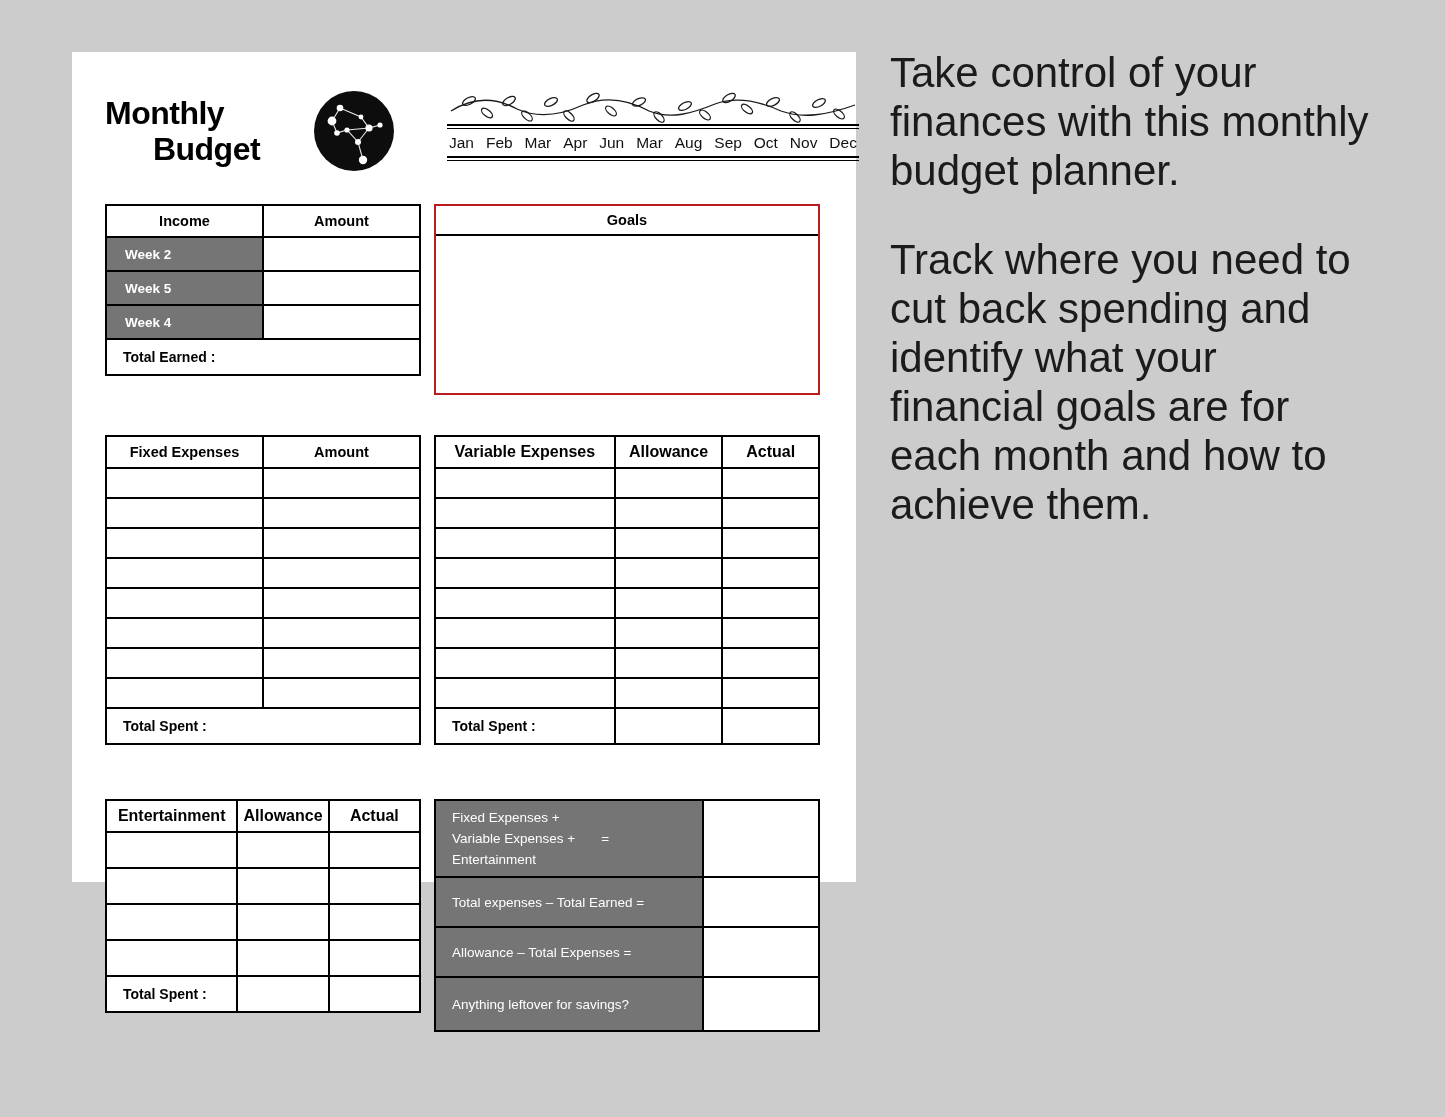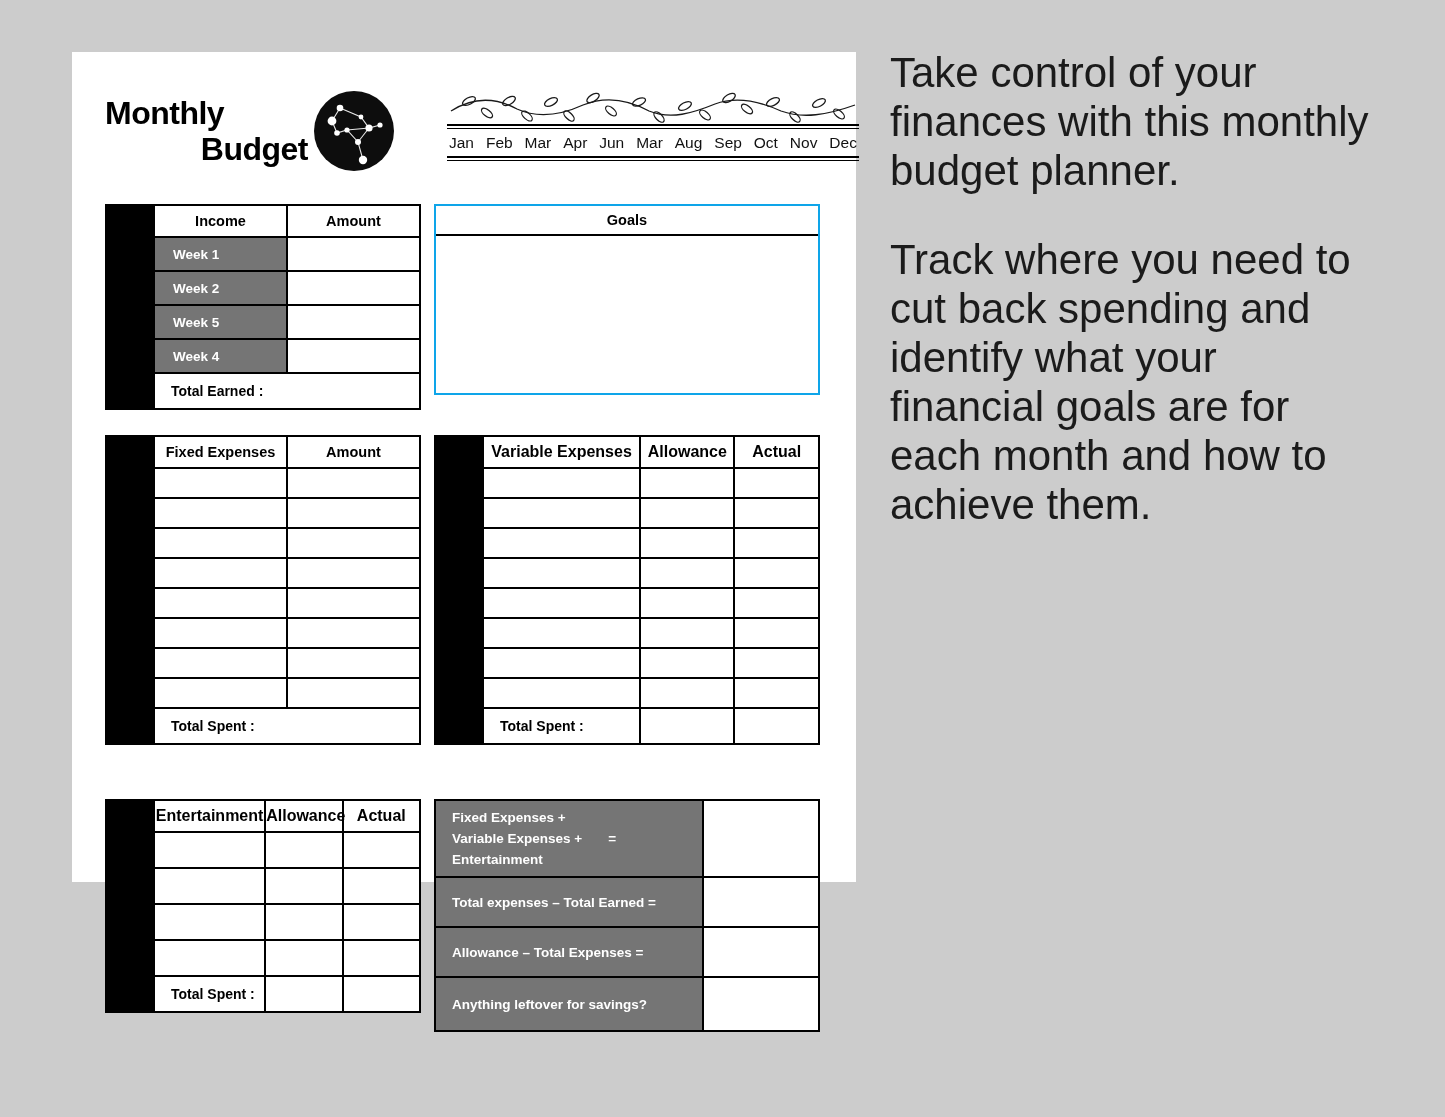--- a/index.html
+++ b/index.html
@@ -46,21 +46,21 @@
     top: 8px;
     width: 205px;
     font-weight: bold;
     font-size: 32px;
     line-height: 36px;
     letter-spacing: -0.5px;
     color: #000;
   }
   #logo-text .l2 {
     display: block;
-    text-align: right;
+    text-align: center;
     padding-right: 2px;
   }
   #constellation {
     position: absolute;
     left: 208px;
     top: 3px;
     width: 82px;
     height: 82px;
   }
 
@@ -91,21 +91,20 @@
   }
 
   
   .blk { position: absolute; }
   .tbl {
     border-collapse: separate;
     border-spacing: 2px;
     background: #000;
     width: 100%;
     table-layout: fixed;
-    padding-left: 48px;
   }
   .tbl td {
     background: #fff;
     padding: 0;
     height: 28px;
     vertical-align: middle;
   }
   .tbl td.hd {
     text-align: center;
     font-weight: bold;
@@ -126,21 +125,21 @@
     color: #ffffff;
     font-weight: bold;
     font-size: 13.5px;
     padding-left: 18px;
     height: 32px;
   }
   .tbl td.tall { height: 34px; }
 
   
   #goals-box {
-    border: 2px solid #0ea5e9;
+    border: 2px solid #b91c1c;
     width: 100%;
     box-sizing: border-box;
   }
   #goals-head {
     text-align: center;
     font-weight: bold;
     font-size: 14.5px;
     padding: 6px 0 6px 0;
     border-bottom: 2px solid #000;
   }
@@ -150,21 +149,21 @@
   #formula-tbl {
     border-collapse: separate;
     border-spacing: 2px;
     background: #000;
     width: 100%;
     table-layout: fixed;
   }
   #formula-tbl td.f-lbl {
     background: #757575;
     color: #fff;
-    font-weight: bold;
+    font-weight: normal;
     font-size: 13.5px;
     padding: 6px 4px 6px 16px;
     vertical-align: middle;
     line-height: 21px;
   }
   #formula-tbl td.f-val {
     background: #fff;
     padding: 0;
   }
   .eqrow { display: flex; }
@@ -276,24 +275,20 @@
       <colgroup>
           <col style="width:50%">
           <col style="width:50%">
         </colgroup>
       <tbody>
           <tr>
         <td class="hd">Income</td>
         <td class="hd">Amount</td>
       </tr>
       <tr>
-        <td class="gray">Week 1</td>
-        <td></td>
-      </tr>
-      <tr>
         <td class="gray">Week 2</td>
         <td></td>
       </tr>
       <tr>
         <td class="gray">Week 5</td>
         <td></td>
       </tr>
       <tr>
         <td class="gray">Week 4</td>
         <td></td>

